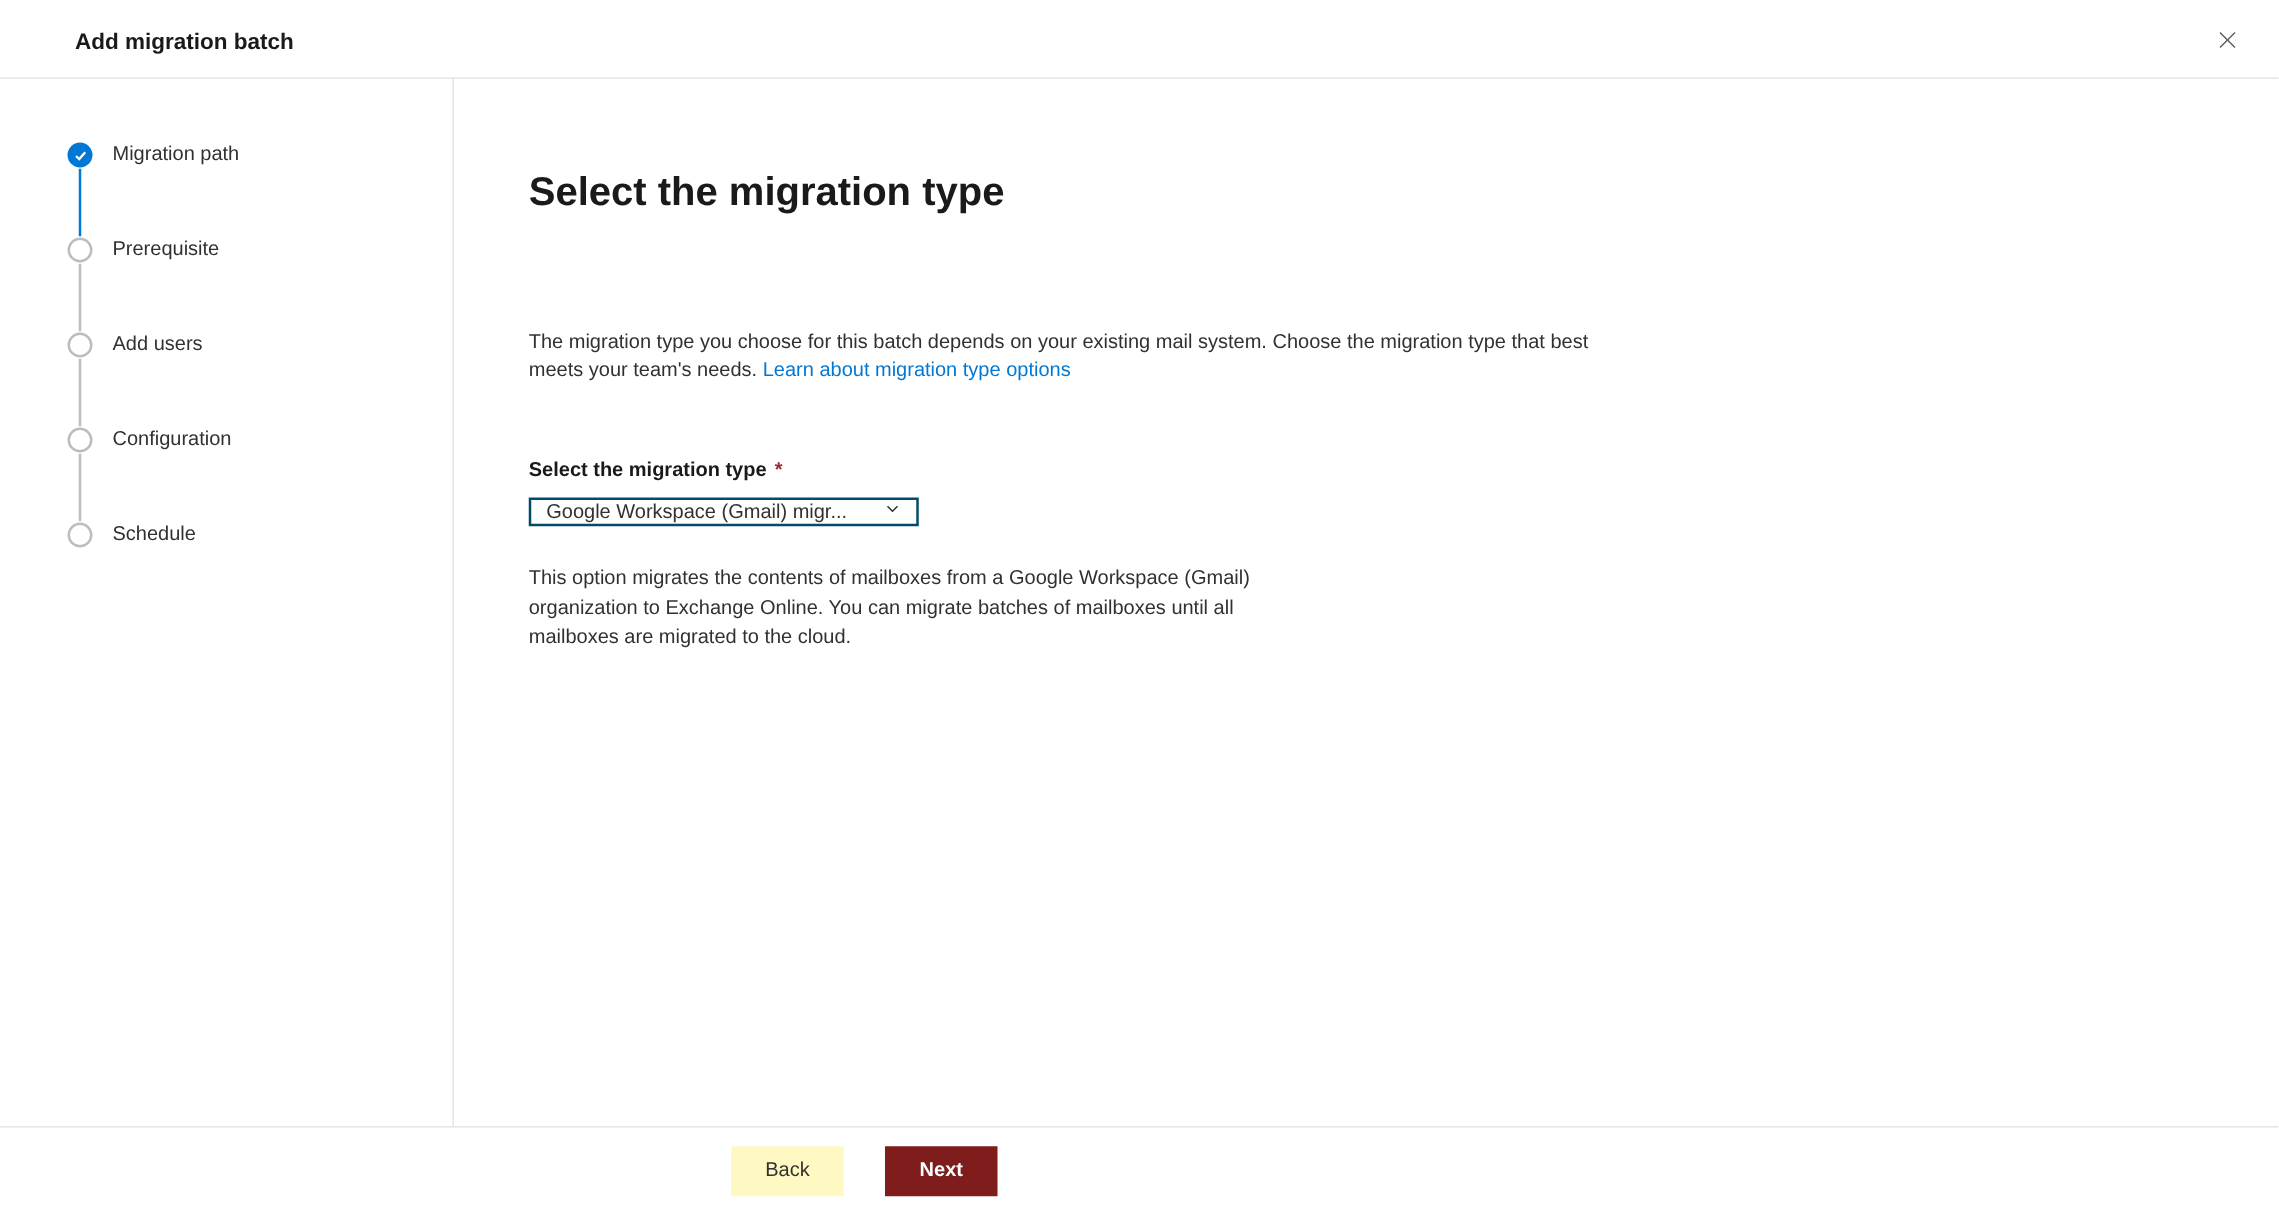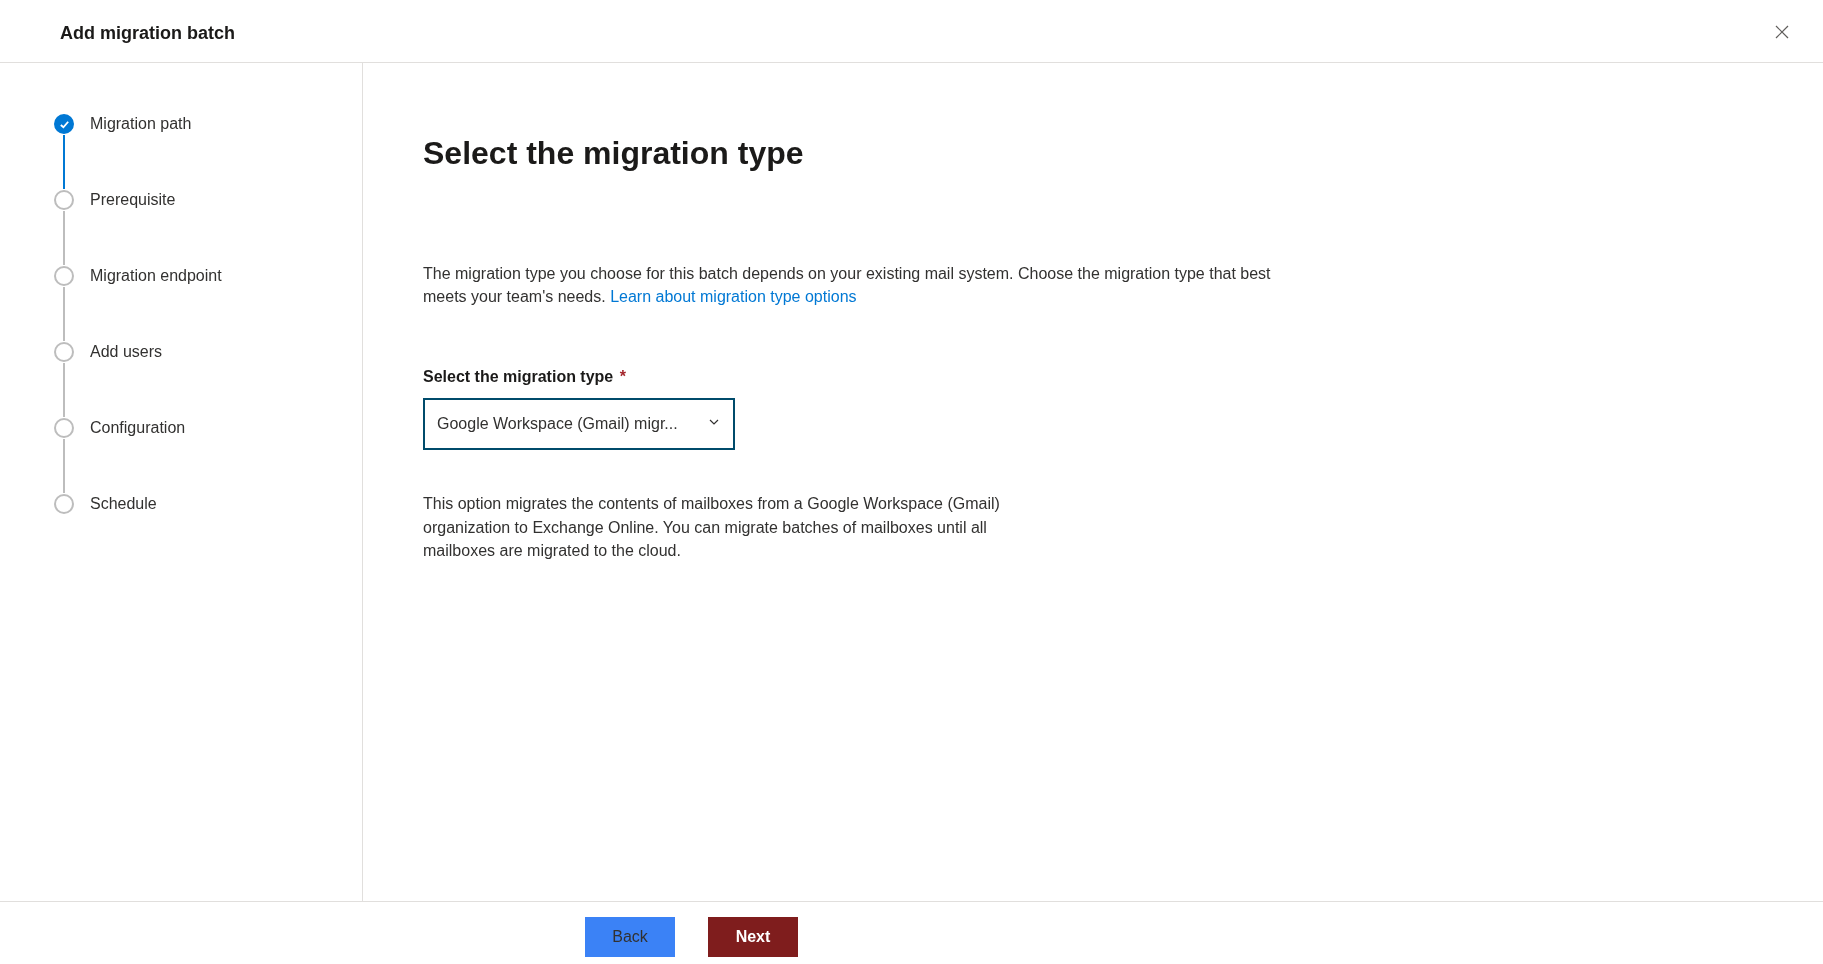--- a/index.html
+++ b/index.html
@@ -66,43 +66,43 @@
   .intro a { color: #0078d4; text-decoration: none; }
 
   .field-block { margin-top: 60px; }
   .field-label { font-size: 16px; font-weight: 600; color: #1b1a19; }
   .req { color: #a4262c; margin-left: 2px; }
   .select-wrap {
     margin-top: 12px; position: relative;
     width: 312px;
   }
   .select-box {
-    width: 100%; height: 52px;
+    width: 100%; height: 23px;
     border: 2px solid #004b6b;
     display: flex; align-items: center; justify-content: space-between;
     padding: 0 12px; cursor: pointer;
     font-size: 16px; color: #323130; background: #fff;
   }
   .select-value { white-space: nowrap; overflow: hidden; text-overflow: ellipsis; flex: 1; }
   .chev { margin-left: 10px; flex-shrink: 0; }
   .chev svg { width: 14px; height: 14px; }
 
   .help-text {
-    margin-top: 42px; font-size: 16px; color: #323130;
+    margin-top: 30px; font-size: 16px; color: #323130;
     max-width: 590px; line-height: 1.45;
   }
 
   .footer {
     border-top: 1px solid #e1dfdd;
     height: 70px;
     display: flex; align-items: center;
     padding-left: 585px; gap: 14px;
   }
   .btn { height: 40px; min-width: 90px; padding: 0 22px; font-size: 16px; border: none; cursor: pointer; font-family: inherit; }
-  .btn-secondary { background: #3b82f6; color: #323130; }
+  .btn-secondary { background: #fef9c3; color: #323130; }
   .btn-primary { background: #7f1d1d; color: #fff; font-weight: 600; margin-left: 19px; }
 </style>
 </head>
 <body>
 
 <div class="header">
   <div class="header-title">Add migration batch</div>
   <div class="close-btn">
     <span>
       <svg viewBox="0 0 14 14" stroke="#605e5c" stroke-width="1.2">
@@ -128,25 +128,20 @@
         <span class="step-connector connector-active"></span>
       </li>
 
 
       <li class="stepper-item">
         <span class="step-indicator"></span>
         <span class="step-label">Prerequisite</span>
         <span class="step-connector"></span>
       </li>
 
-      <li class="stepper-item">
-        <span class="step-indicator"></span>
-        <span class="step-label">Migration endpoint</span>
-        <span class="step-connector"></span>
-      </li>
 
       <li class="stepper-item">
         <span class="step-indicator"></span>
         <span class="step-label">Add users</span>
         <span class="step-connector"></span>
       </li>
 
       <li class="stepper-item">
         <span class="step-indicator"></span>
         <span class="step-label">Configuration</span>

